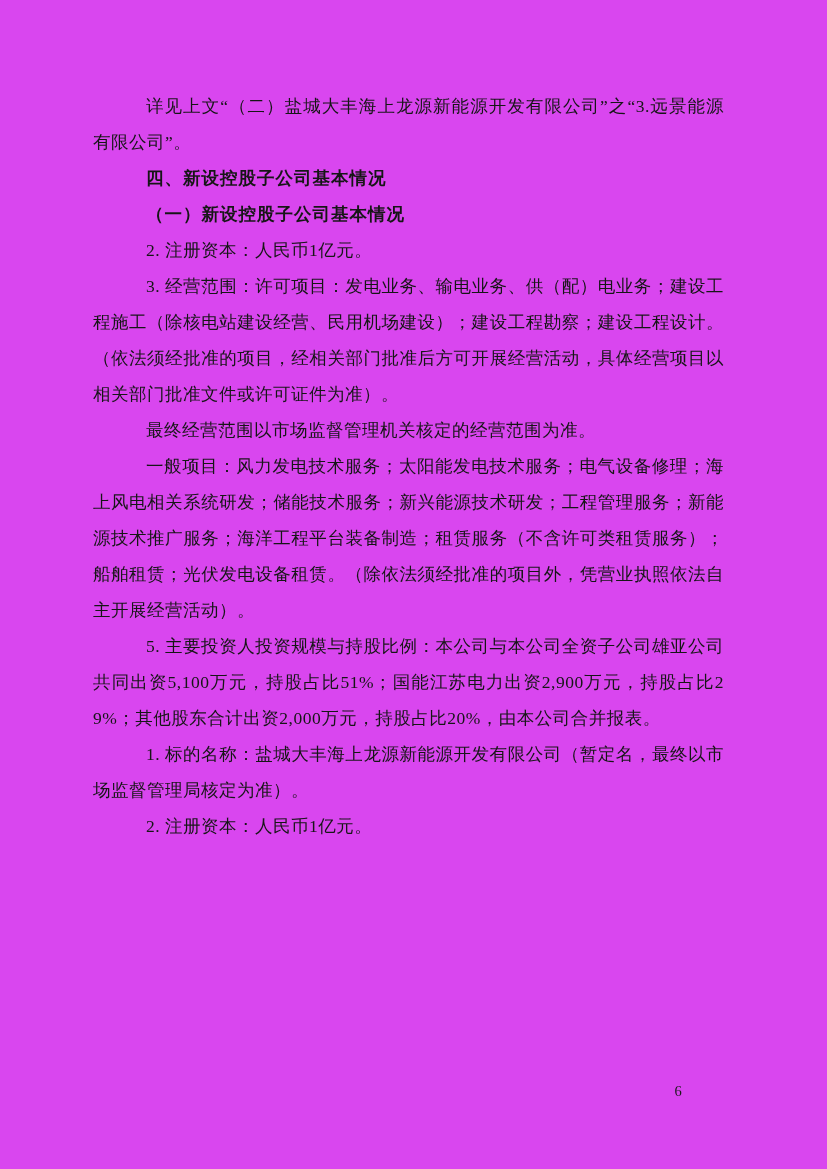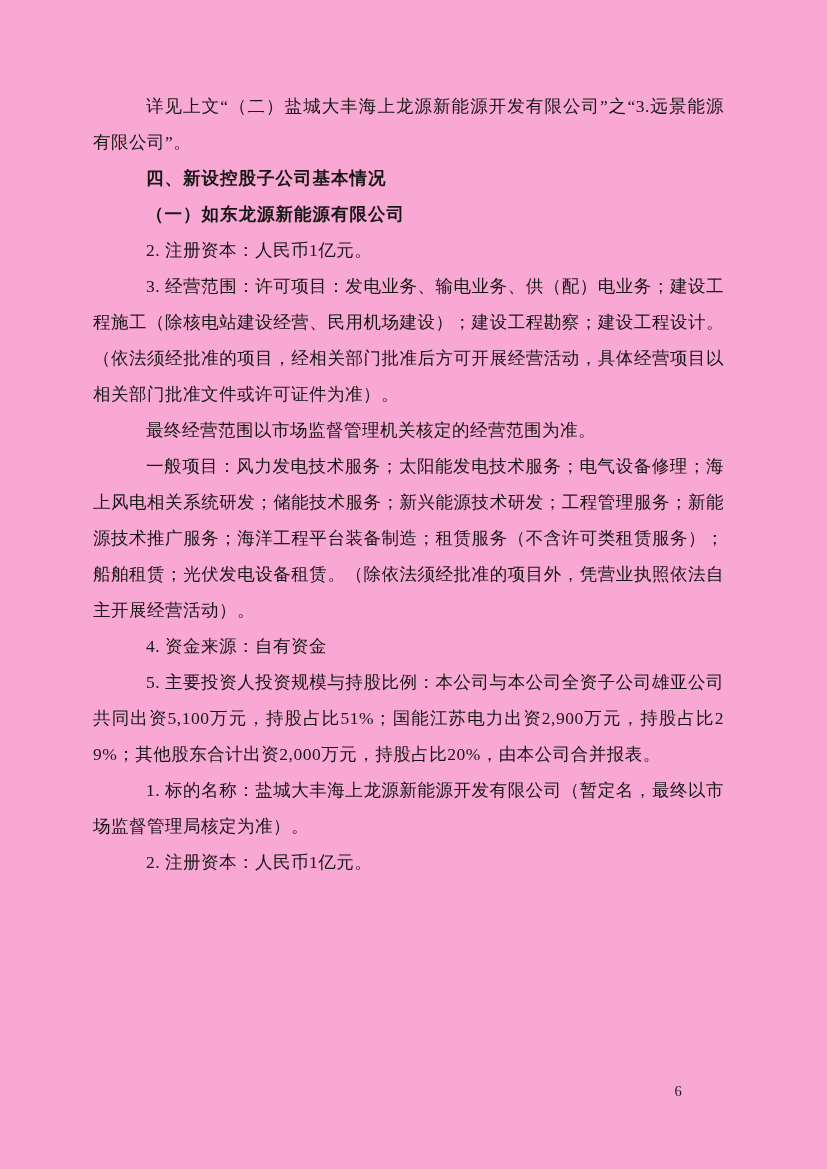--- a/index.html
+++ b/index.html
@@ -5,21 +5,21 @@
 <style>
   html, body {
     margin: 0;
     padding: 0;
     background: #ffffff;
   }
   .page {
     position: relative;
     width: 827px;
     height: 1169px;
-    background: #f9a8d4;
+    background: #d946ef;
     overflow: hidden;
     font-family: "Liberation Serif", "DejaVu Serif", serif;
     color: #161616;
   }
   .doc-content {
     position: absolute;
     left: 93px;
     top: 88px;
     width: 631px;
     text-align: justify;
@@ -49,26 +49,25 @@
     color: #1a1a1a;
   }
 </style>
 </head>
 <body>
 
 <div class="page">
   <main class="doc-content" id="doc-content">
       <p class="para">详见上文“（二）盐城大丰海上龙源新能源开发有限公司”之“3.远景能源有限公司”。</p>
       <p class="heading">四、新设控股子公司基本情况</p>
-      <p class="heading">（一）如东龙源新能源有限公司</p>
+      <p class="heading">（一）新设控股子公司基本情况</p>
       <p class="para">2. 注册资本：人民币1亿元。</p>
       <p class="para">3. 经营范围：许可项目：发电业务、输电业务、供（配）电业务；建设工程施工（除核电站建设经营、民用机场建设）；建设工程勘察；建设工程设计。（依法须经批准的项目，经相关部门批准后方可开展经营活动，具体经营项目以相关部门批准文件或许可证件为准）。</p>
       <p class="para">最终经营范围以市场监督管理机关核定的经营范围为准。</p>
       <p class="para">一般项目：风力发电技术服务；太阳能发电技术服务；电气设备修理；海上风电相关系统研发；储能技术服务；新兴能源技术研发；工程管理服务；新能源技术推广服务；海洋工程平台装备制造；租赁服务（不含许可类租赁服务）；船舶租赁；光伏发电设备租赁。（除依法须经批准的项目外，凭营业执照依法自主开展经营活动）。</p>
-      <p class="para">4. 资金来源：自有资金</p>
       <p class="para">5. 主要投资人投资规模与持股比例：本公司与本公司全资子公司雄亚公司共同出资5,100万元，持股占比51%；国能江苏电力出资2,900万元，持股占比29%；其他股东合计出资2,000万元，持股占比20%，由本公司合并报表。</p>
       <p class="para">1. 标的名称：盐城大丰海上龙源新能源开发有限公司（暂定名，最终以市场监督管理局核定为准）。</p>
       <p class="para">2. 注册资本：人民币1亿元。</p>
     </main>
   <footer>
     <span class="page-number">6</span>
   </footer>
 </div>
 
 </body></html>

